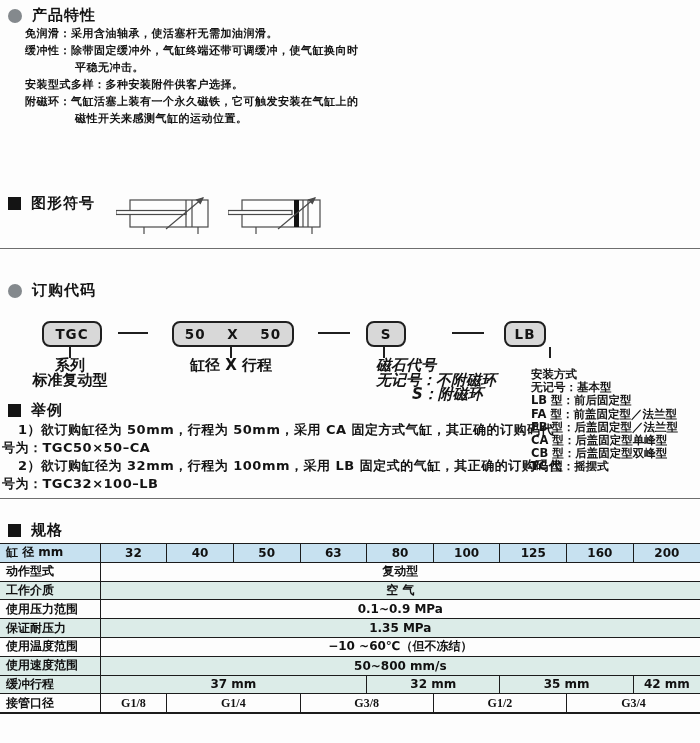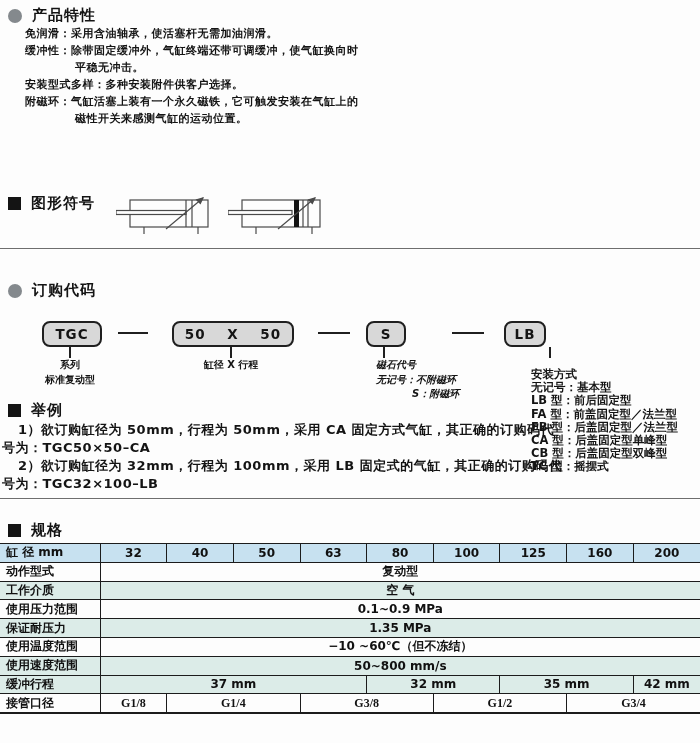--- a/index.html
+++ b/index.html
@@ -15,21 +15,21 @@
   .feature-line{position:absolute;font-size:11px;white-space:nowrap;letter-spacing:0.5px;}
 
   .divider{position:absolute;left:0;width:700px;border-top:1px solid #6e6e6e;}
 
   
   .code-box{position:absolute;top:321px;height:22px;background:#d8d8d8;border:2px solid #1f1f1f;
             border-radius:8px;display:flex;align-items:center;justify-content:space-around;
             font-size:13.5px;letter-spacing:1px;}
   .dash{position:absolute;top:332px;height:2px;background:#1f1f1f;}
   .connector{position:absolute;top:347px;height:11px;width:2px;background:#1f1f1f;}
-  .code-label{position:absolute;font-size:10px;line-height:14.5px;white-space:nowrap;}
+  .code-label{position:absolute;font-size:15px;line-height:14.5px;white-space:nowrap;}
   .code-label.center{text-align:center;}
   .indent-3rd div:nth-child(3){padding-left:36px;}
   .mount-list{line-height:13.2px;font-size:11.5px;}
 
   
   .symbol-svg{position:absolute;}
 
   
   .example-line{position:absolute;font-size:13px;white-space:nowrap;letter-spacing:0.5px;}
 

